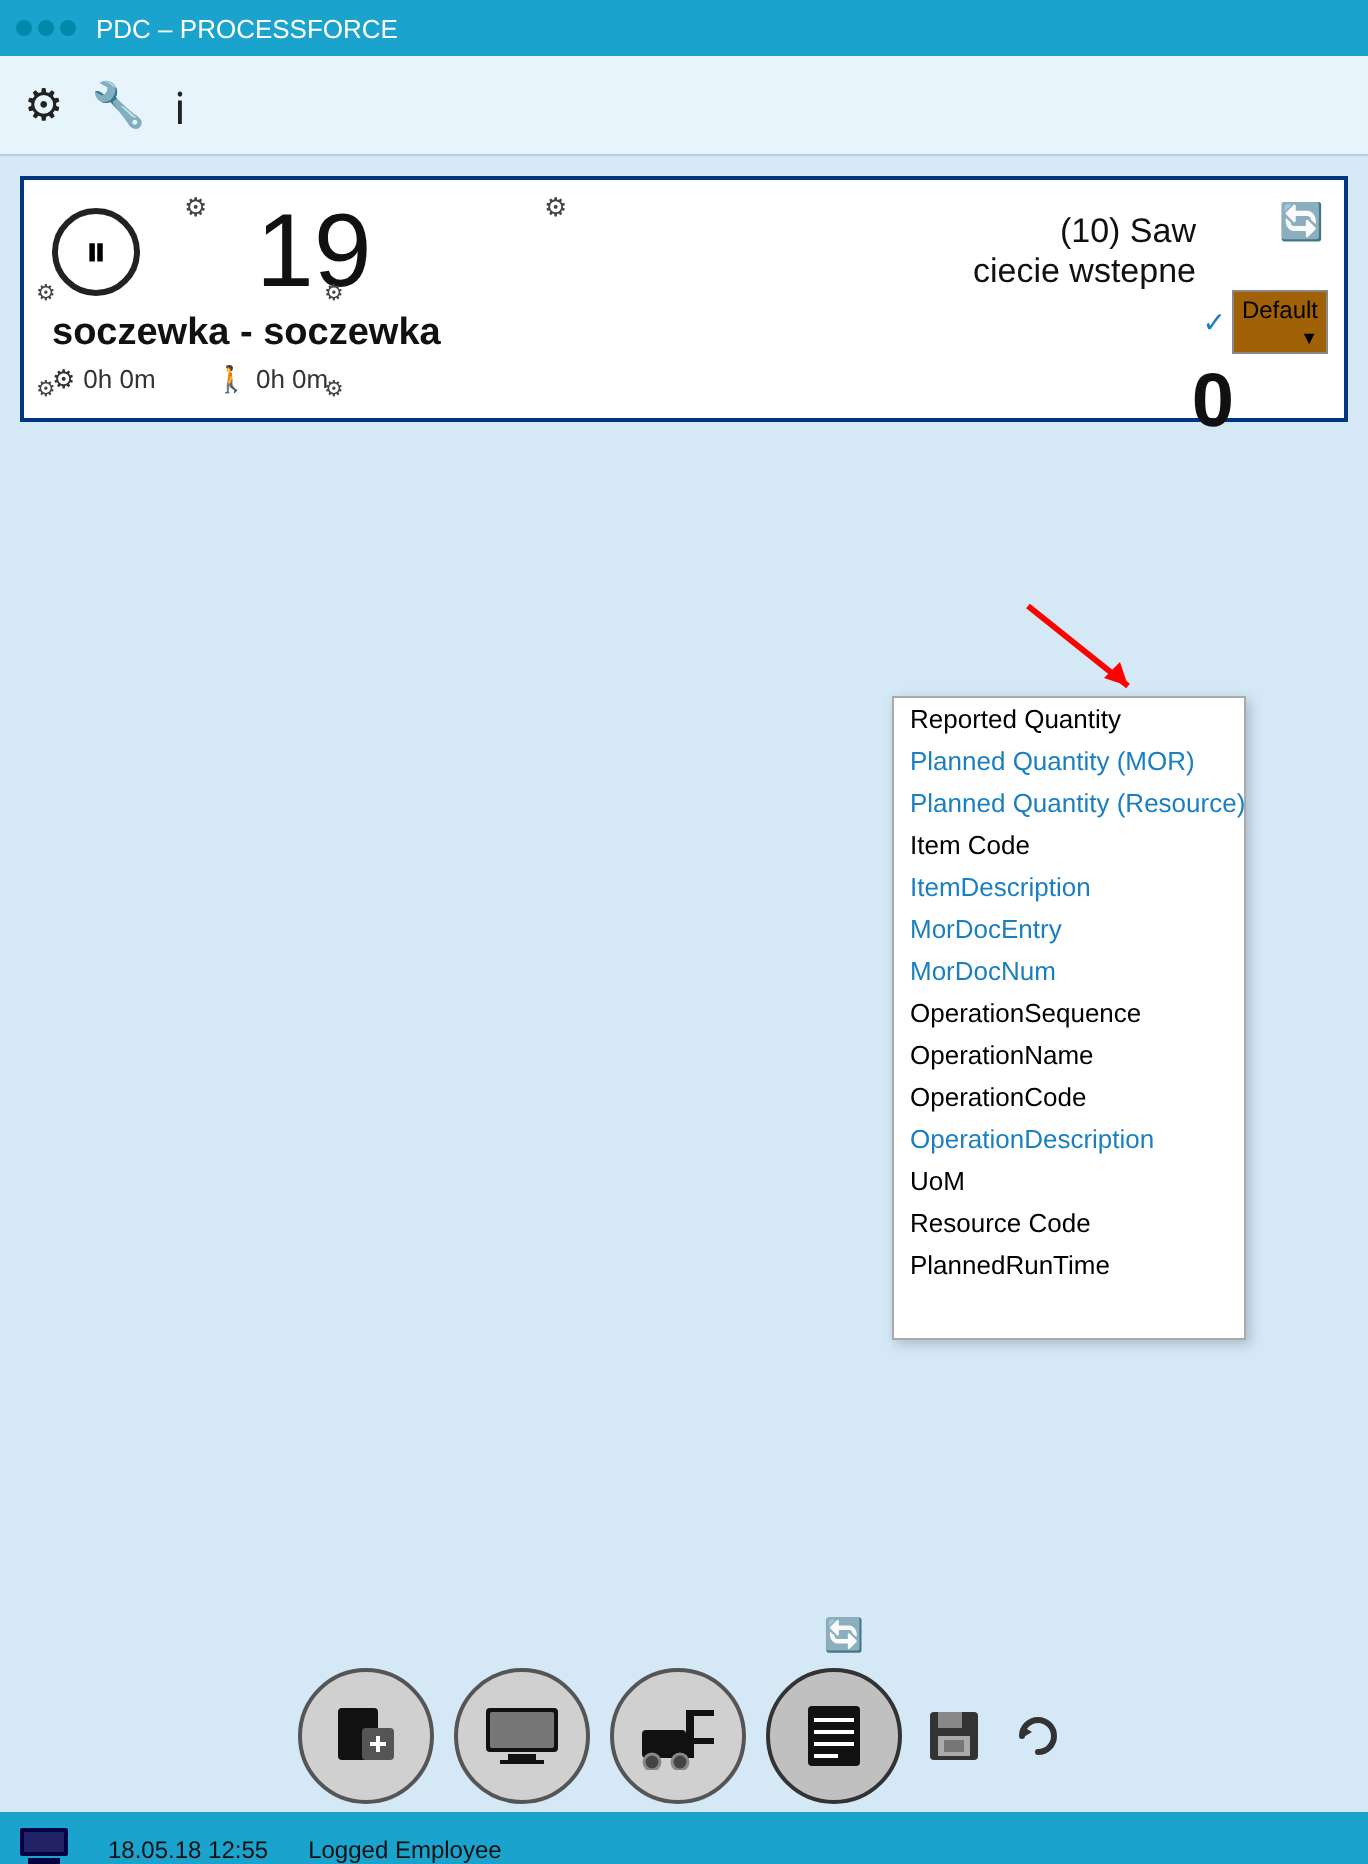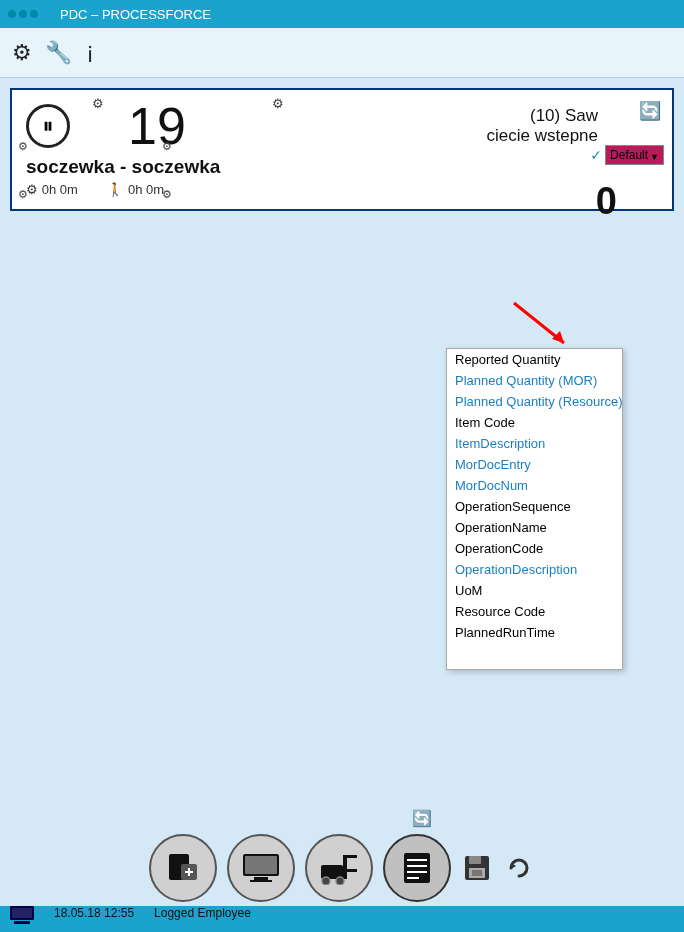--- a/index.html
+++ b/index.html
@@ -13,21 +13,21 @@
       position: relative;
     }
 
     
     .titlebar {
       background: #1aa3cc;
       height: 28px;
       display: flex;
       align-items: center;
       padding: 0 8px;
-      gap: 18px;
+      gap: 6px;
     }
     .titlebar-dots {
       display: flex; gap: 3px;
     }
     .titlebar-dot {
       width: 8px; height: 8px;
       border-radius: 50%;
       background: #0088aa;
     }
     .titlebar-title {
@@ -213,21 +213,21 @@
       color: #333;
     }
 
     
     .statusbar {
       position: absolute;
       bottom: 0; left: 0; right: 0;
       height: 26px;
       background: #1aa3cc;
       display: flex;
-      align-items: flex-start;
+      align-items: flex-end;
       padding: 0 10px;
       gap: 20px;
     }
     .statusbar-item {
       color: #111;
       font-size: 12px;
     }
 
     
     .arrow-svg {
@@ -286,21 +286,21 @@
       <div class="card-footer-item">
         <span>🚶</span>
         <span>0h 0m</span>
       </div>
     </div>
 
     <span class="card-refresh">🔄</span>
 
     <div style="position:absolute; right:8px; top:55px; display:flex; align-items:center; gap:3px;">
       <span style="color:#1a7fc1; font-size:14px;">✓</span>
-      <div style="border:1px solid #888; background:#be185d; padding:2px 4px; font-size:12px; display:flex; align-items:flex-end; gap:2px; cursor:pointer;">
+      <div style="border:1px solid #888; background:#a16207; padding:2px 4px; font-size:12px; display:flex; align-items:flex-end; gap:2px; cursor:pointer;flex-direction:column;">
         <span>Default</span>
         <span style="font-size:9px;">▼</span>
       </div>
     </div>
 
     <div style="position:absolute; right:55px; top:90px; font-size:38px; font-weight:bold; color:#111;">
       <span>0</span>
     </div>
 
   </div>

